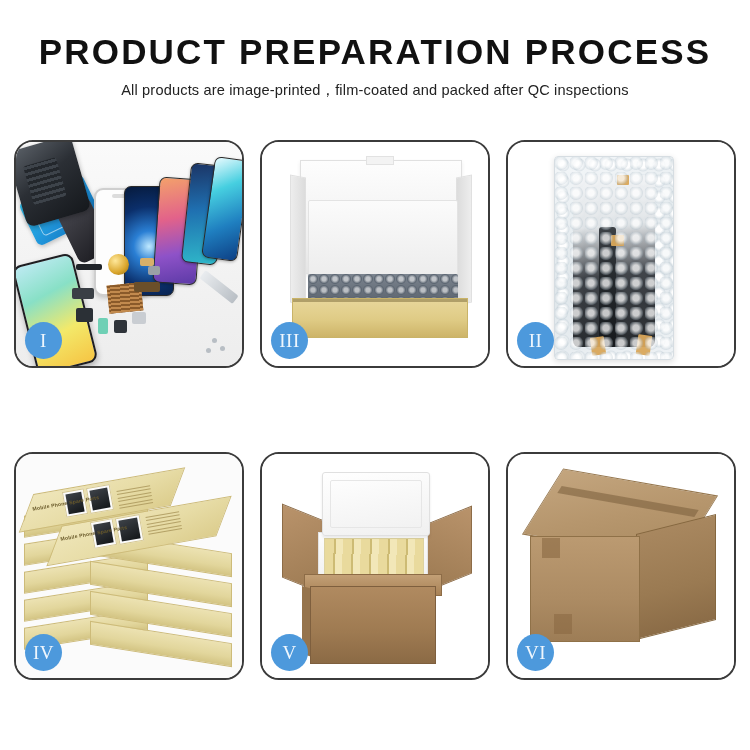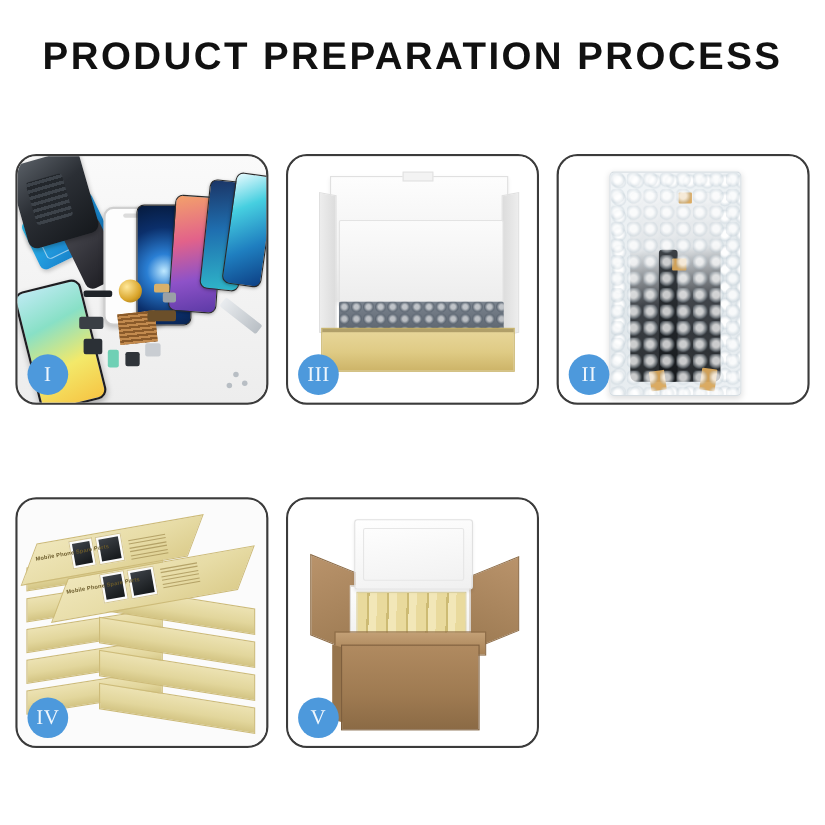--- a/index.html
+++ b/index.html
@@ -314,20 +314,21 @@
   .c6-tapeT{position:absolute;left:34px;top:84px;width:18px;height:20px;background:rgba(133,100,62,.55);}
   .c6-tapeB{position:absolute;left:46px;top:160px;width:18px;height:20px;background:rgba(133,100,62,.5);}
 </style>
 </head>
 <body>
 
 <div class="page">
 
   <div class="header">
     <div class="title">PRODUCT PREPARATION PROCESS</div>
+    <div class="subtitle">All products are image-printed，film-coated and packed after QC inspections</div>
   </div>
 
   <div class="grid">
 
     <div class="panel">
       <div class="stage p1">
         <div class="adh"></div>
         <div class="ph ph-dark"></div>
         <div class="ph ph-glass"></div>
         <div class="ph ph-blue frame"></div>
@@ -433,15 +434,26 @@
         <div class="c5-foam"></div>
         <div class="c5-inner"></div>
         <div class="c5-rim"></div>
         <div class="c5-bodyL"></div>
         <div class="c5-body"></div>
         <div class="c5-lid"></div>
       </div>
       <div class="badge">V</div>
     </div>
 
+    <div class="panel">
+      <div class="stage p6">
+        <div class="c6-top"></div>
+        <div class="c6-seam"></div>
+        <div class="c6-side"></div>
+        <div class="c6-front"></div>
+        <div class="c6-tapeT"></div>
+        <div class="c6-tapeB"></div>
+      </div>
+      <div class="badge">VI</div>
+    </div>
 
   </div>
 </div>
 
 </body></html>

